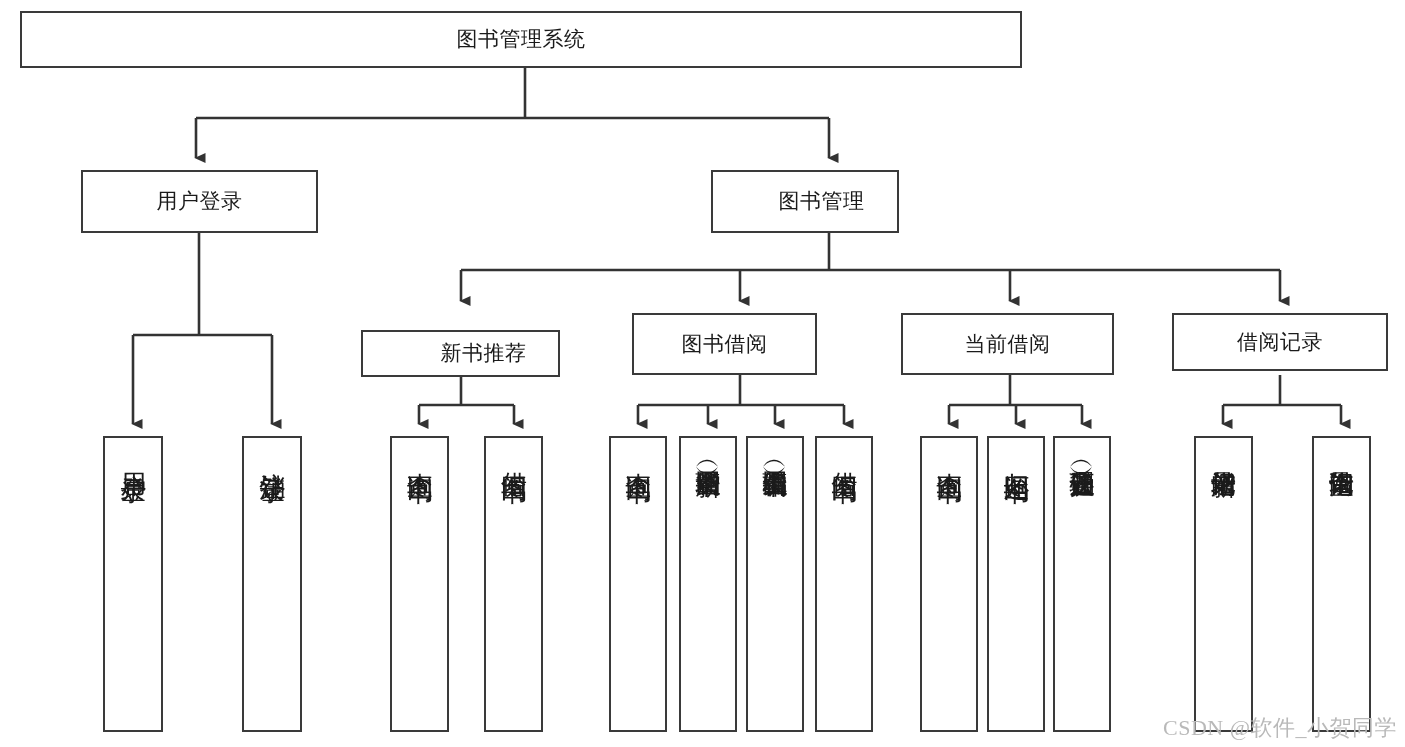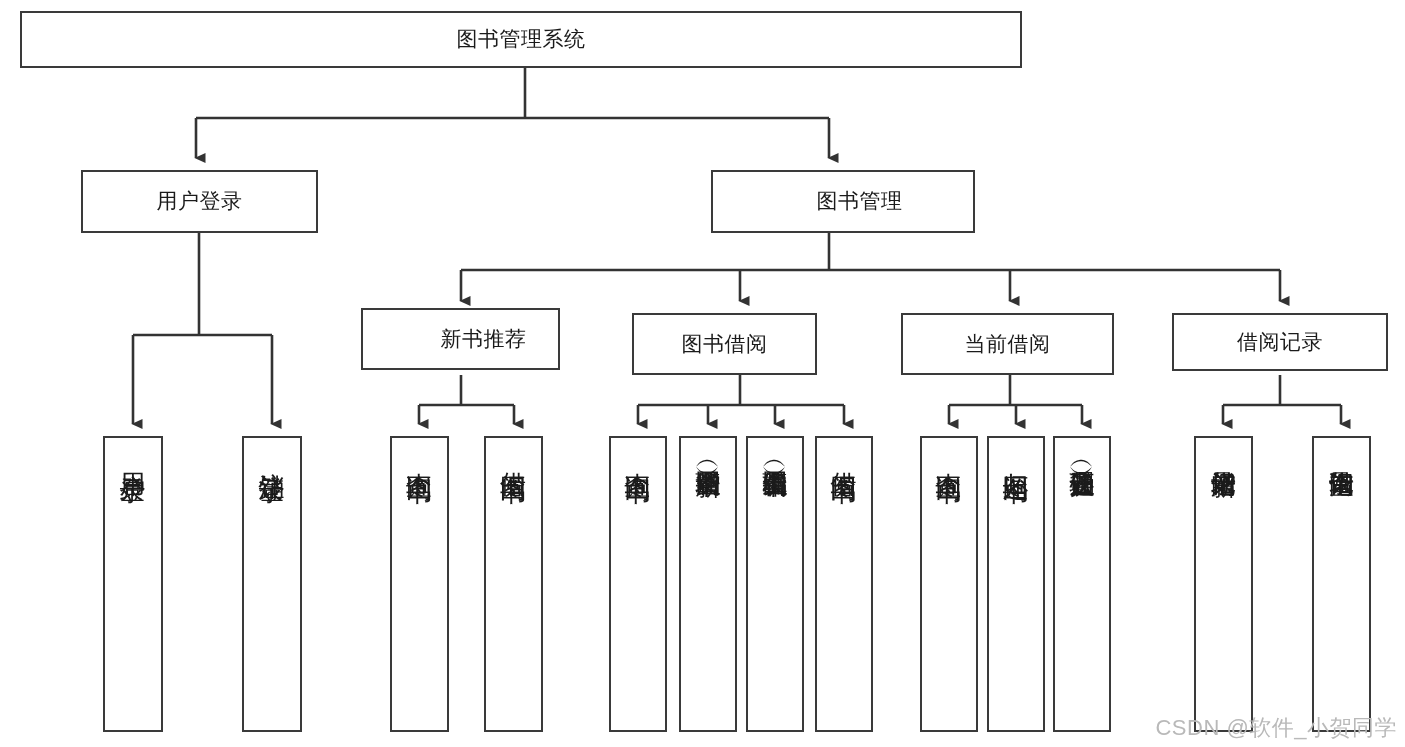--- a/index.html
+++ b/index.html
@@ -9,20 +9,21 @@
   }
   body {
     font-family: "Liberation Sans", "DejaVu Sans", sans-serif;
   }
   #canvas {
     position: relative;
     width: 1405px;
     height: 747px;
     background: #ffffff;
     overflow: hidden;
+    font-family: Liberation Serif, serif;
   }
   svg#wires {
     position: absolute;
     left: 0;
     top: 0;
     width: 1405px;
     height: 747px;
     pointer-events: none;
   }
   .node {
@@ -128,25 +129,25 @@
     </g>
   </svg>
 
   <div class="node horiz" style="left:20px; top:11px; width:1002px; height:57px;">
     <span class="label">图书管理系统</span>
   </div>
 
   <div class="node horiz" style="left:81px; top:170px; width:237px; height:63px;">
     <span class="label">用户登录</span>
   </div>
-  <div class="node horiz" style="left:711px; top:170px; width:264px; height:63px;padding-left:33px;">
+  <div class="node horiz" style="left:711px; top:170px; width:188px; height:63px;padding-left:33px;">
     <span class="label">图书管理</span>
   </div>
 
-  <div class="node horiz" style="left:361px; top:308px; width:199px; height:62px;padding-left:46px;">
+  <div class="node horiz" style="left:361px; top:330px; width:199px; height:47px;padding-left:46px;">
     <span class="label">新书推荐</span>
   </div>
   <div class="node horiz" style="left:632px; top:313px; width:185px; height:62px;">
     <span class="label">图书借阅</span>
   </div>
   <div class="node horiz" style="left:901px; top:313px; width:213px; height:62px;">
     <span class="label">当前借阅</span>
   </div>
   <div class="node horiz" style="left:1172px; top:313px; width:216px; height:58px;">
     <span class="label">借阅记录</span>

